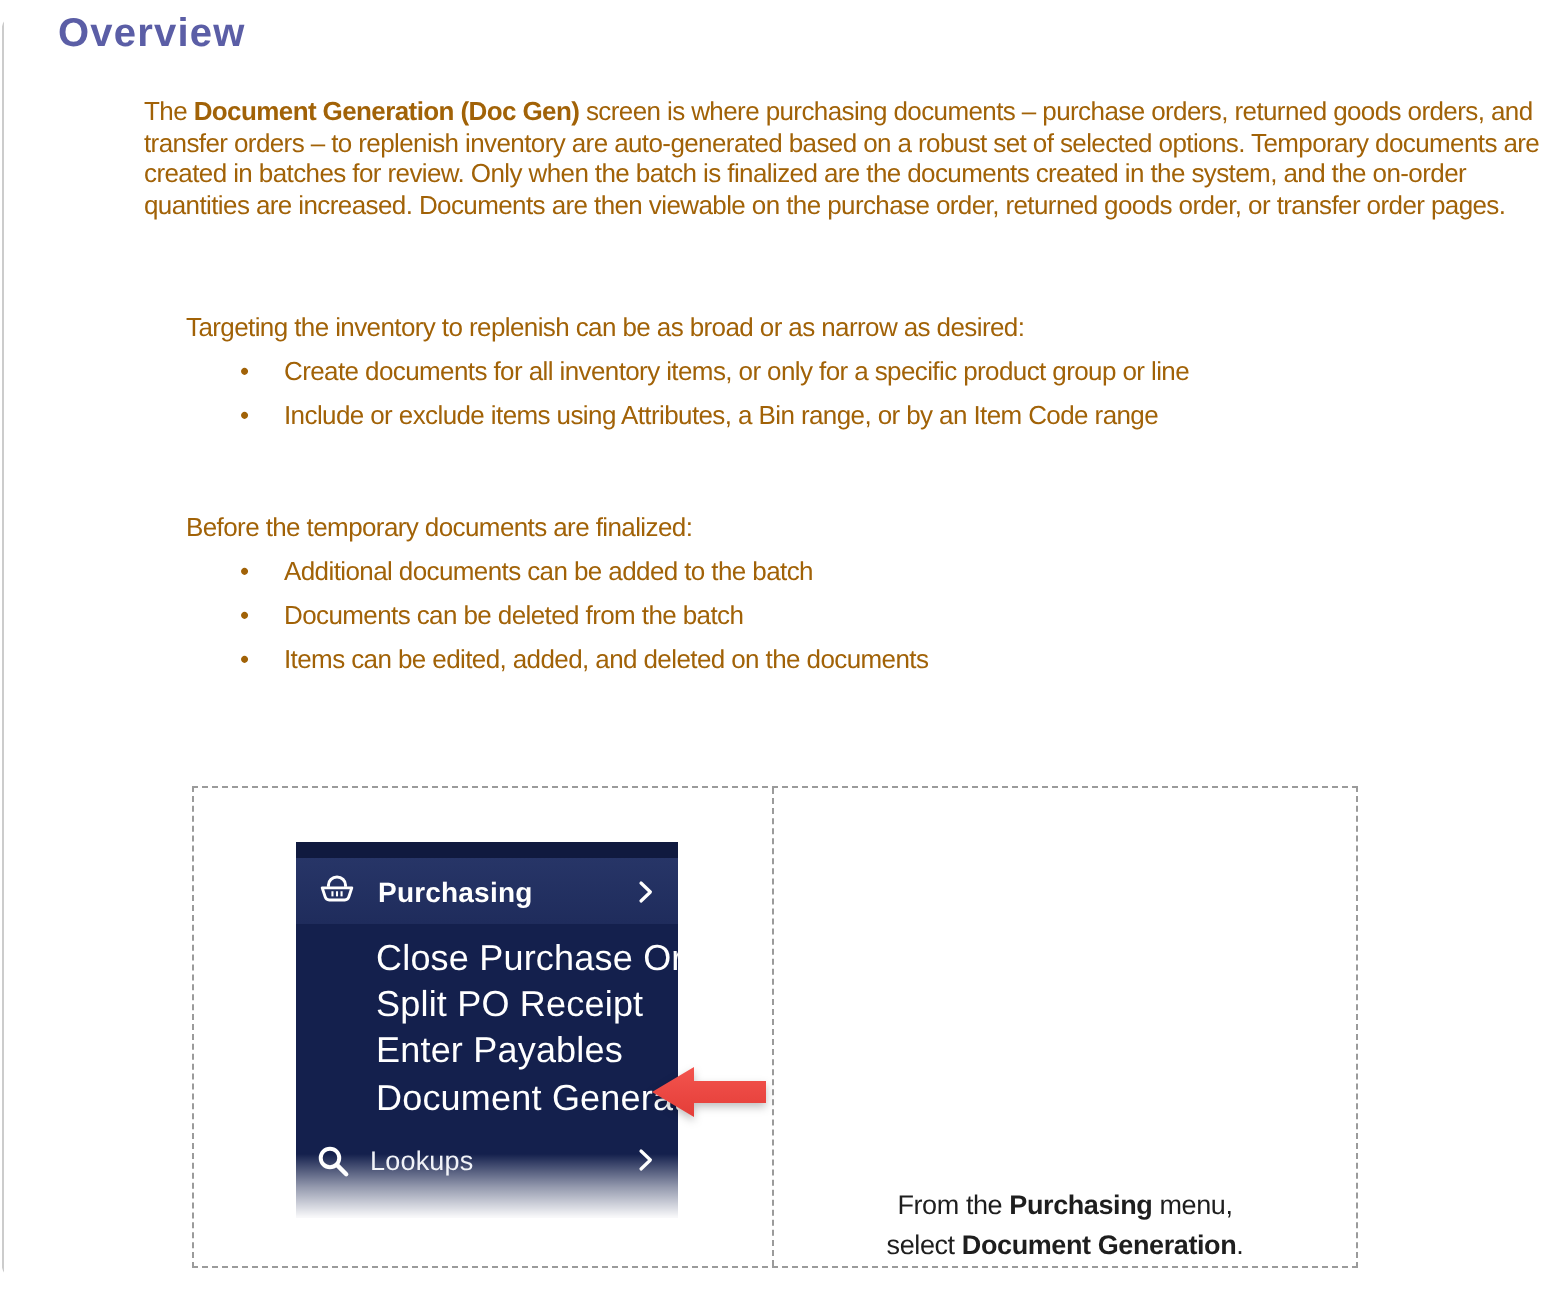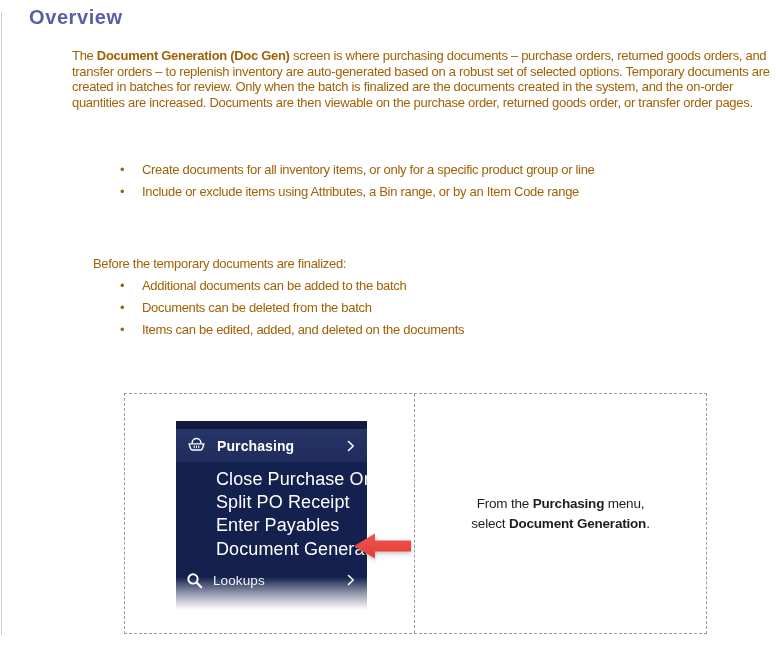--- a/index.html
+++ b/index.html
@@ -21,27 +21,27 @@
 
   .section { position:absolute; left:93px; width:660px; }
   .sec-targeting { top:156px; }
   .sec-finalize  { top:256px; }
   .section .lead { line-height:16px; }
   .section ul { margin:6px 0 0 0; padding:0; list-style:none; }
   .section li { position:relative; padding-left:49px; line-height:16px; margin-bottom:6px; }
   .section li::before { content:"\2022"; position:absolute; left:27px; top:0; font-size:13px; }
 
   .figure {
-    position:absolute; left:124px; top:393px; width:583px; height:241px;
+    position:absolute; left:96px; top:393px; width:583px; height:241px;
     border:1px dashed #9b9b9b; box-sizing:border-box;
   }
   .figure-divider { position:absolute; left:289px; top:0; bottom:0; width:0; border-left:1px dashed #9b9b9b; }
   .cell-left  { position:absolute; left:0; top:0; bottom:0; width:289px; }
   .cell-right { position:absolute; left:290px; right:0; top:0; bottom:0;
-                display:flex; align-items:center; justify-content:center; }
+                display:flex; align-items:flex-end; justify-content:center; }
 
   .caption { text-align:center; font-size:13.5px; letter-spacing:-0.2px; line-height:20px; color:#1e1e1e; }
   .caption b { font-weight:bold; }
 
   .menu { position:absolute; left:51px; top:27px; width:191px; height:188px; background:#14204d; }
   .menu-topstrip { height:8px; background:#101a3f; }
   .menu-header {
     height:33px; background:linear-gradient(180deg,#273567 0%,#1f2c5c 100%);
     display:flex; align-items:center; padding:0 12px 0 11px; color:#fff;
   }
@@ -66,20 +66,21 @@
 <body>
 
 <div class="canvas">
   <div class="edge-line"></div>
 
   <h1 class="page-title">Overview</h1>
 
   <p class="intro bodytext"><span>The </span><b>Document Generation (Doc Gen)</b><span> screen is where purchasing documents – purchase orders, returned goods orders, and transfer orders – to replenish inventory are auto-generated based on a robust set of selected options. Temporary documents are created in batches for review. Only when the batch is finalized are the documents created in the system, and the on-order quantities are increased. Documents are then viewable on the purchase order, returned goods order, or transfer order pages.</span></p>
 
   <div class="section sec-targeting bodytext">
+    <div class="lead">Targeting the inventory to replenish can be as broad or as narrow as desired:</div>
     <ul>
       <li><span>Create documents for all inventory items, or only for a specific product group or line</span></li>
       <li><span>Include or exclude items using Attributes, a Bin range, or by an Item Code range</span></li>
     </ul>
   </div>
 
   <div class="section sec-finalize bodytext">
     <div class="lead">Before the temporary documents are finalized:</div>
     <ul>
       <li><span>Additional documents can be added to the batch</span></li>

